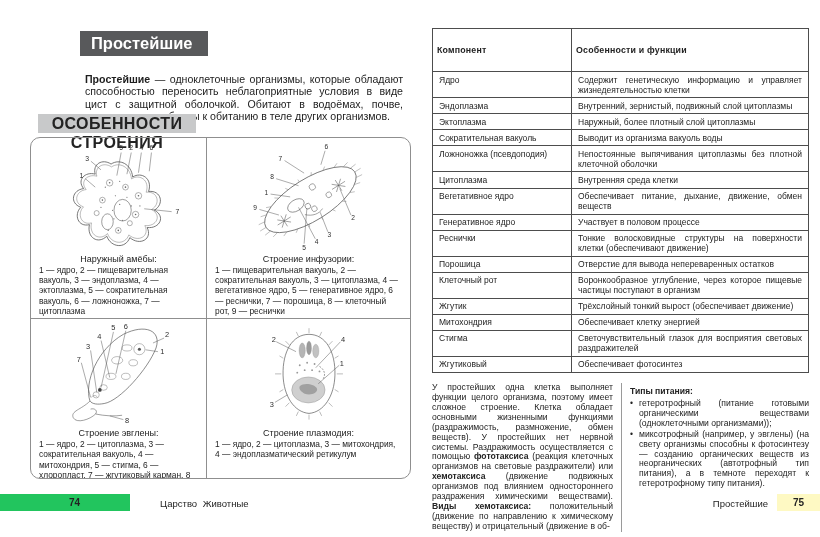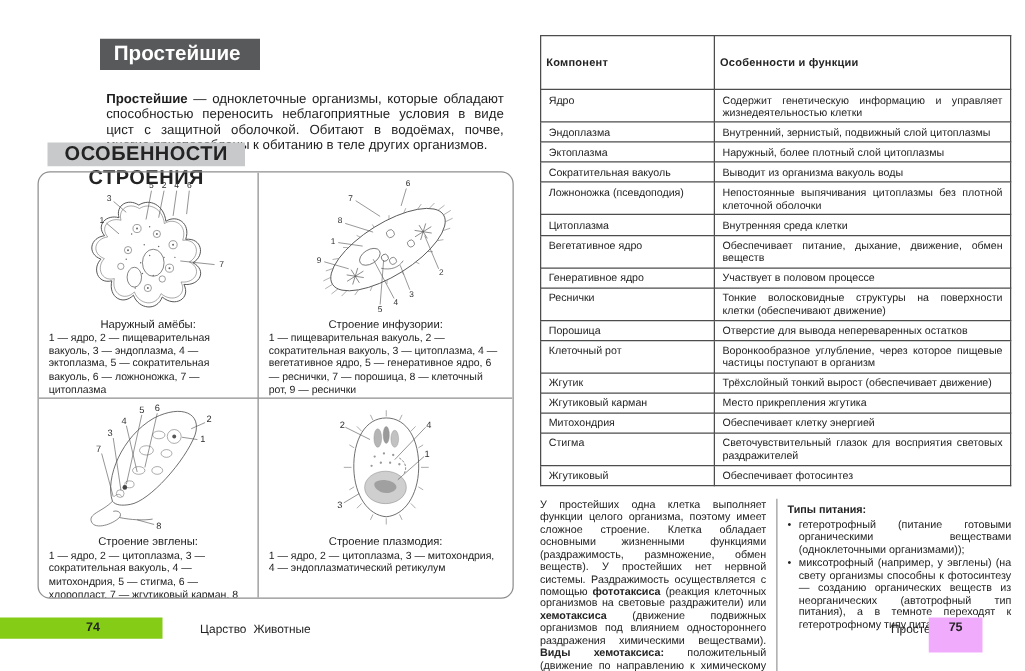--- a/index.html
+++ b/index.html
@@ -19,25 +19,25 @@
   .cell{display:flex;flex-direction:column;align-items:center;box-sizing:border-box;padding:3px 3px 2px;}
   .cell.br{border-right:1px solid #8f8f8f;}
   .cell.bb{border-bottom:1px solid #8f8f8f;}
   .cap-title{font-size:9px;margin:1px 0 1px;text-align:center;}
   .cap{font-size:8.4px;line-height:1.22;padding:0 5px;}
   svg text{fill:#2e2e2e;text-anchor:middle;}
   .d-top text{font-size:9.5px;}
   .d-bottom text{font-size:12px;}
 
   
-  .footer-box-l{position:absolute;left:0;top:494px;width:130px;height:17px;background:#84cc16;
+  .footer-box-l{position:absolute;left:0;top:494px;width:130px;height:17px;background:#22c55e;
                 font-size:10px;font-weight:bold;line-height:17px;text-align:right;padding-right:50px;box-sizing:border-box;}
   .footer-sec-l{position:absolute;left:160px;top:498px;font-size:9.5px;word-spacing:3px;}
   .footer-sec-r{position:absolute;left:650px;top:498px;width:118px;text-align:right;font-size:9.5px;}
-  .footer-box-r{position:absolute;left:743px;top:494px;width:43px;height:28px;background:#f0abfc;
+  .footer-box-r{position:absolute;left:777px;top:494px;width:43px;height:17px;background:#fef9c3;
                 font-size:10px;font-weight:bold;line-height:17px;text-align:center;}
 
   
   .right-page{position:absolute;left:432px;top:28px;width:377px;}
   table.comp{border-collapse:collapse;width:377px;}
   table.comp th,table.comp td{border:1px solid #4d4d4d;font-size:8.5px;line-height:1.18;
                               padding:2.5px 6px;vertical-align:top;}
   table.comp th{font-weight:bold;text-align:left;font-size:8.8px;padding:16px 4px;letter-spacing:.2px;}
   table.comp td.c1{width:126px;}
   table.comp td.c2{text-align:justify;}
@@ -262,24 +262,20 @@
         </tr>
       <tr>
           <td class="c1">Клеточный рот</td>
           <td class="c2">Воронкообразное углубление, через которое пищевые частицы поступают в организм</td>
         </tr>
       <tr>
           <td class="c1">Жгутик</td>
           <td class="c2">Трёхслойный тонкий вырост (обеспечивает движение)</td>
         </tr>
       <tr>
-          <td class="c1">Жгутиковый карман</td>
-          <td class="c2">Место прикрепления жгутика</td>
-        </tr>
-      <tr>
           <td class="c1">Митохондрия</td>
           <td class="c2">Обеспечивает клетку энергией</td>
         </tr>
       <tr>
           <td class="c1">Стигма</td>
           <td class="c2">Светочувствительный глазок для восприятия световых раздражителей</td>
         </tr>
       <tr>
           <td class="c1">Жгутиковый</td>
           <td class="c2">Обеспечивает фотосинтез</td>

